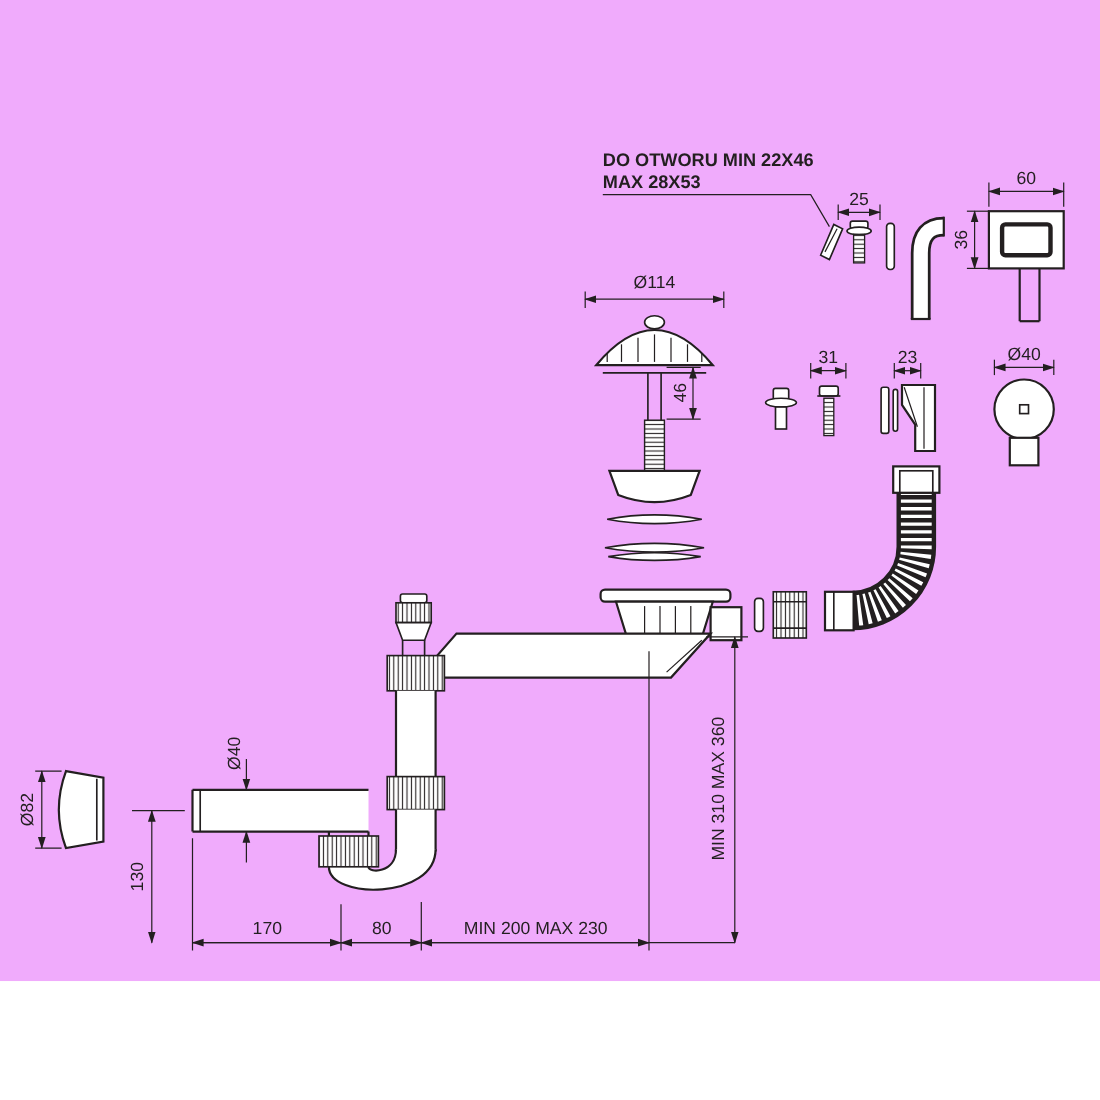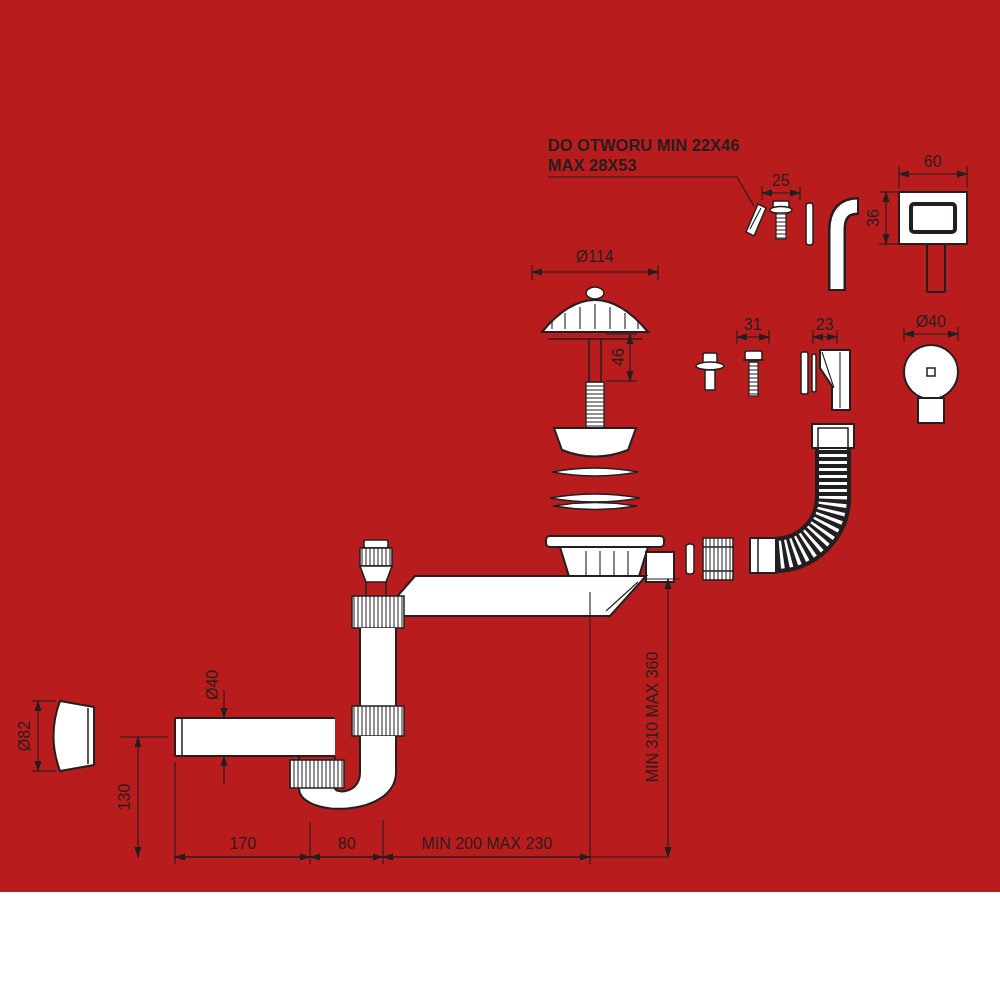--- a/index.html
+++ b/index.html
@@ -1,16 +1,16 @@
 <!DOCTYPE html>
 <html><head>
 <meta charset="utf-8">
 <style>
   html,body { margin:0; padding:0; background:#ffffff; }
-  .stage { position:relative; width:1000px; height:892px; background:#b91c1c; overflow:hidden; }
+  .stage { position:relative; width:1000px; height:892px; background:#f0abfc; overflow:hidden; }
   svg { display:block; }
   text { font-family:"Liberation Sans", sans-serif; font-size:16px; fill:#231f20; }
   .note-text { font-size:16.5px; font-weight:700; }
   .sw  { stroke:#231f20; stroke-width:2;   fill:#ffffff; }
   .sw15{ stroke:#231f20; stroke-width:1.5; fill:#ffffff; }
   .s2  { stroke:#231f20; stroke-width:2;   fill:none; }
   .s15 { stroke:#231f20; stroke-width:1.5; fill:none; }
   .s1  { stroke:#231f20; stroke-width:1.1; fill:none; }
   .dim { stroke:#231f20; stroke-width:1.1; fill:none; }
   .thick4 { stroke:#231f20; stroke-width:4; fill:none; }

